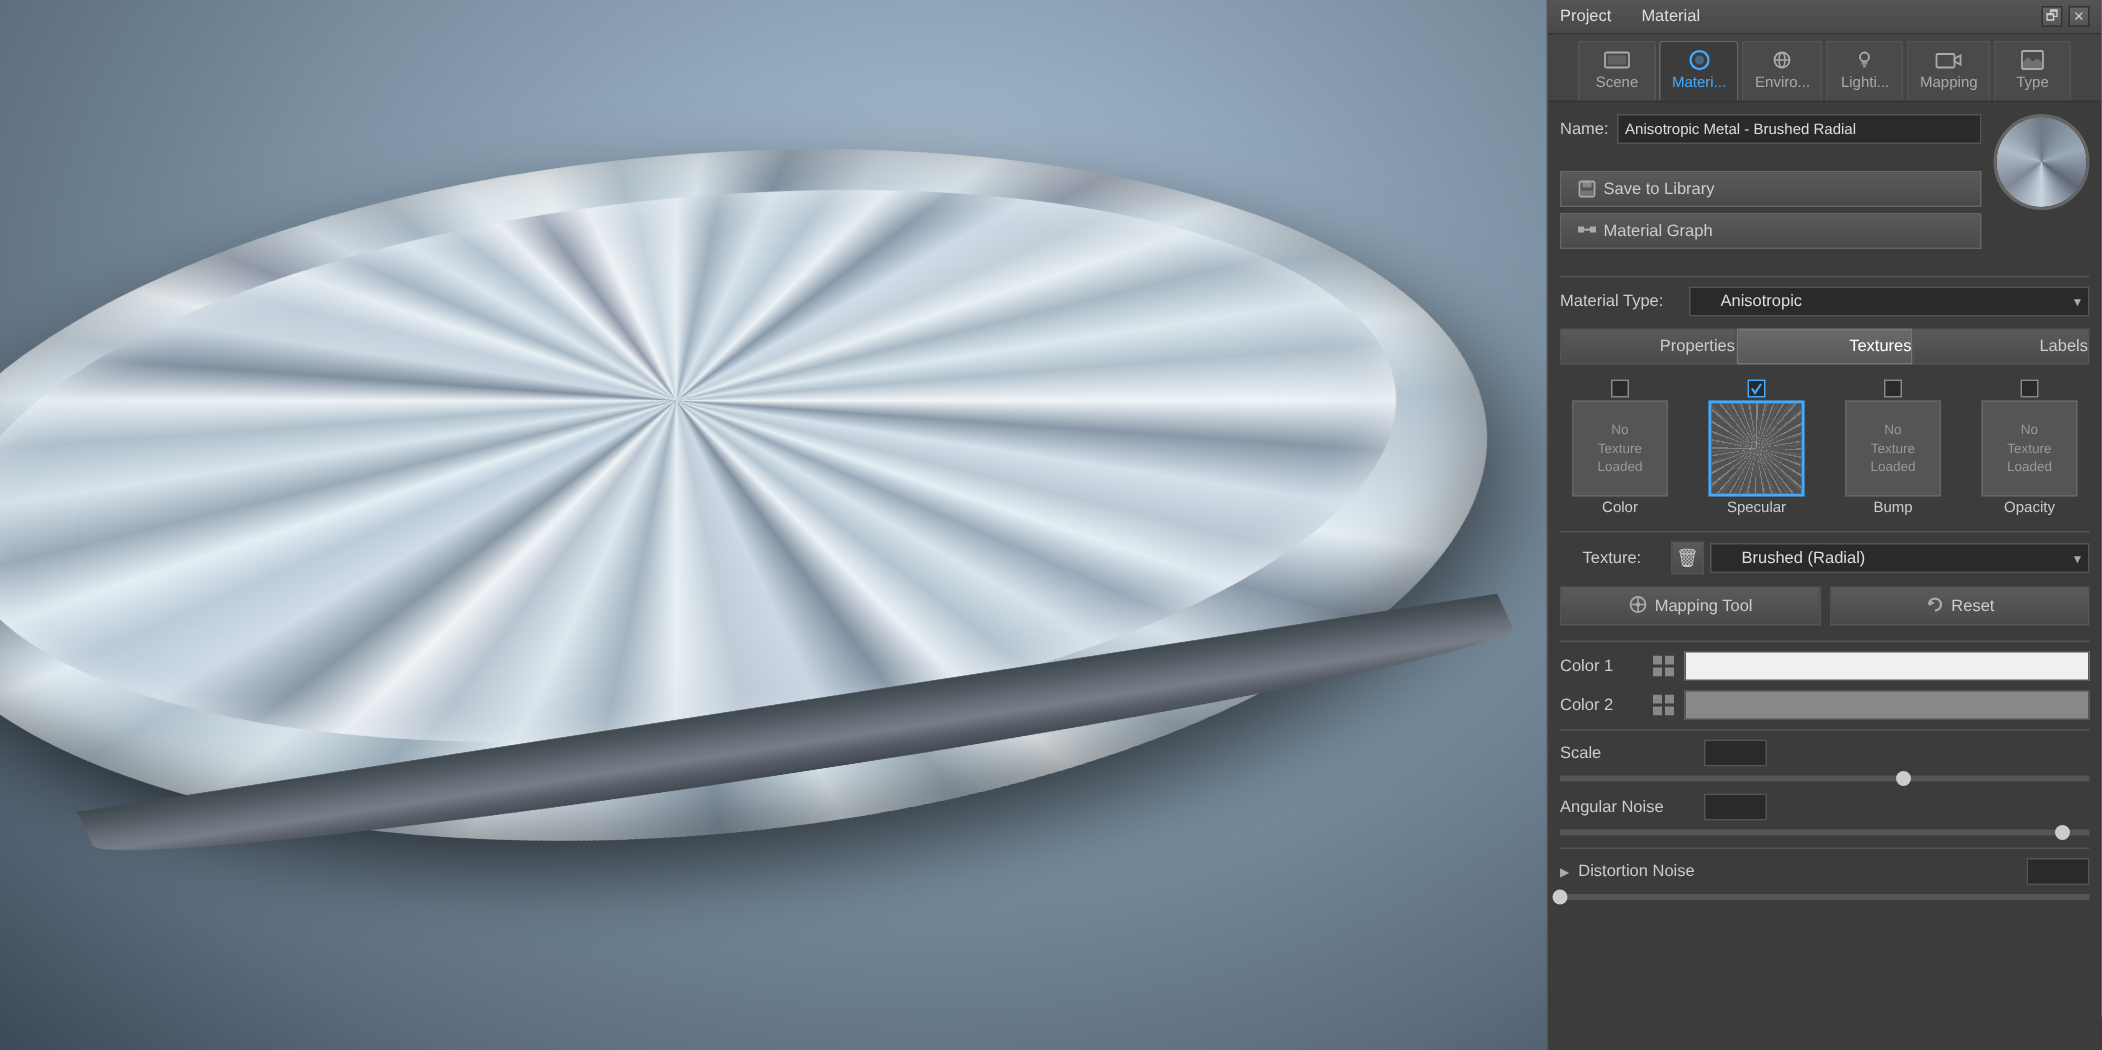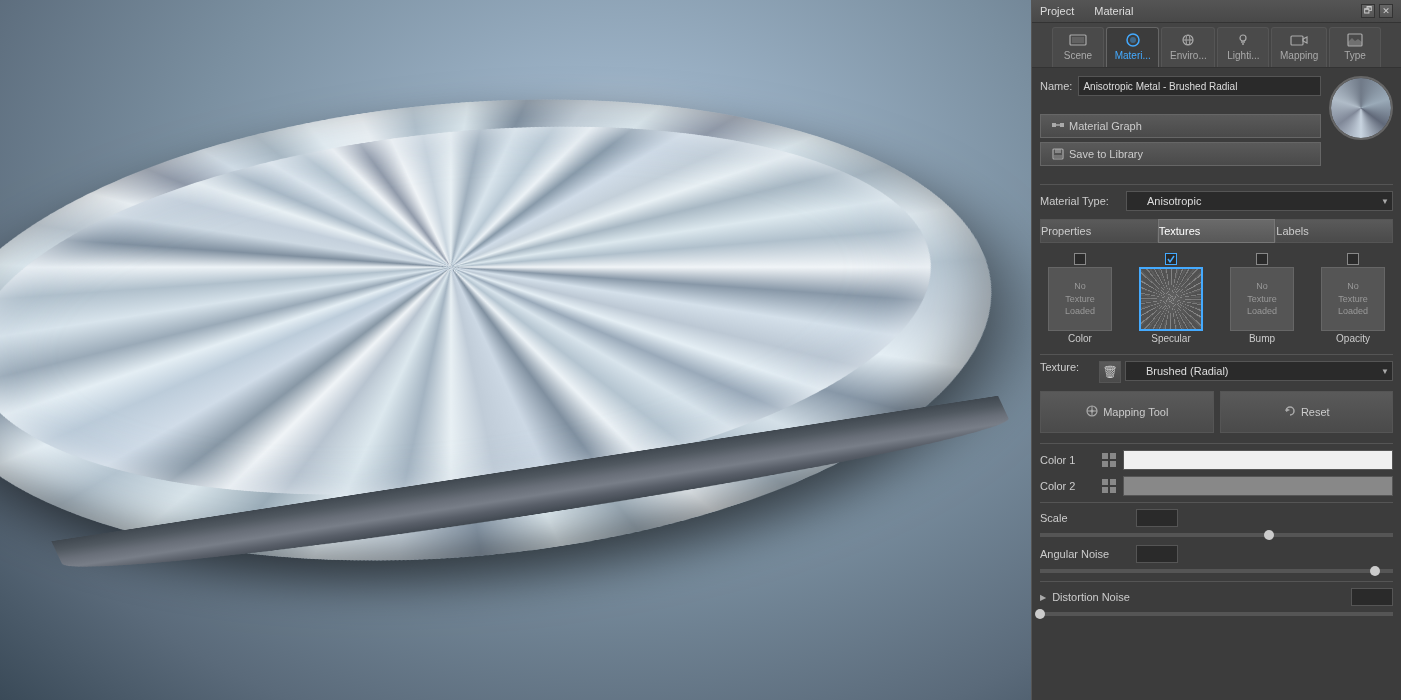--- a/index.html
+++ b/index.html
@@ -331,21 +331,21 @@
     .subtab-btn {
       flex: 1;
       height: 24px;
       background: linear-gradient(to bottom, #5a5a5a, #4a4a4a);
       border: 1px solid #555;
       color: #ccc;
       font-size: 11px;
       cursor: pointer;
       display: flex;
       align-items: center;
-      justify-content: flex-start;
+      justify-content: flex-end;
     }
 
     .subtab-btn.active {
       background: linear-gradient(to bottom, #6a6a6a, #585858);
       color: #fff;
       border-color: #777;
     }
 
     
     .texture-grid {
@@ -418,23 +418,24 @@
     .texture-label {
       font-size: 10px;
       color: #ccc;
       margin-top: 2px;
       text-align: center;
     }
 
     
     .texture-row {
       display: flex;
-      align-items: flex-start;
+      align-items: center;
       margin-bottom: 8px;
       gap: 4px;
+      margin-left: 15px;
     }
 
     .texture-label-left {
       color: #ccc;
       font-size: 11px;
       min-width: 55px;
     }
 
     .trash-btn {
       width: 22px;
@@ -452,21 +453,21 @@
 
     
     .mapping-row {
       display: flex;
       gap: 6px;
       margin-bottom: 10px;
     }
 
     .mapping-btn {
       flex: 1;
-      height: 42px;
+      height: 26px;
       background: linear-gradient(to bottom, #5a5a5a, #4a4a4a);
       border: 1px solid #555;
       color: #ccc;
       font-size: 11px;
       cursor: pointer;
       display: flex;
       align-items: center;
       justify-content: center;
       gap: 4px;
     }
@@ -663,36 +664,36 @@
 
         <div class="name-row">
           <span class="name-label">Name:</span>
           <input class="name-input" type="text" value="Anisotropic Metal - Brushed Radial" style="">
         </div>
 
         <div class="action-buttons">
           <button class="action-btn">
             <span class="btn-icon">
               <svg width="12" height="12" viewBox="0 0 12 12">
+                <rect x="1" y="1" width="10" height="10" rx="1" fill="none" stroke="#aaa" stroke-width="1.2"></rect>
+                <rect x="3" y="1" width="6" height="4" fill="#aaa" opacity="0.6"></rect>
+                <rect x="2" y="7" width="8" height="3" fill="#aaa" opacity="0.4"></rect>
+              </svg>
+            </span>
+            <span>Save to Library</span>
+          </button>
+          <button class="action-btn">
+            <span class="btn-icon">
+              <svg width="12" height="12" viewBox="0 0 12 12">
                 <rect x="0" y="3" width="4" height="4" fill="#aaa"></rect>
                 <rect x="8" y="3" width="4" height="4" fill="#aaa"></rect>
                 <line x1="4" y1="5" x2="8" y2="5" stroke="#aaa" stroke-width="1.5"></line>
               </svg>
             </span>
             <span>Material Graph</span>
-          </button>
-          <button class="action-btn">
-            <span class="btn-icon">
-              <svg width="12" height="12" viewBox="0 0 12 12">
-                <rect x="1" y="1" width="10" height="10" rx="1" fill="none" stroke="#aaa" stroke-width="1.2"></rect>
-                <rect x="3" y="1" width="6" height="4" fill="#aaa" opacity="0.6"></rect>
-                <rect x="2" y="7" width="8" height="3" fill="#aaa" opacity="0.4"></rect>
-              </svg>
-            </span>
-            <span>Save to Library</span>
           </button>
         </div>
       </div>
 
       <div class="preview-thumb" style="
         width:64px; height:64px; border-radius:50%;
         background: conic-gradient(from 0deg, #707a88 0%, #9aaab8 20%, #606878 35%, #c8d4e0 50%, #808898 65%, #b0bcc8 80%, #707a88 100%);
         border: 2px solid #666; flex-shrink:0;
         background-clip: padding-box;
       "></div>

